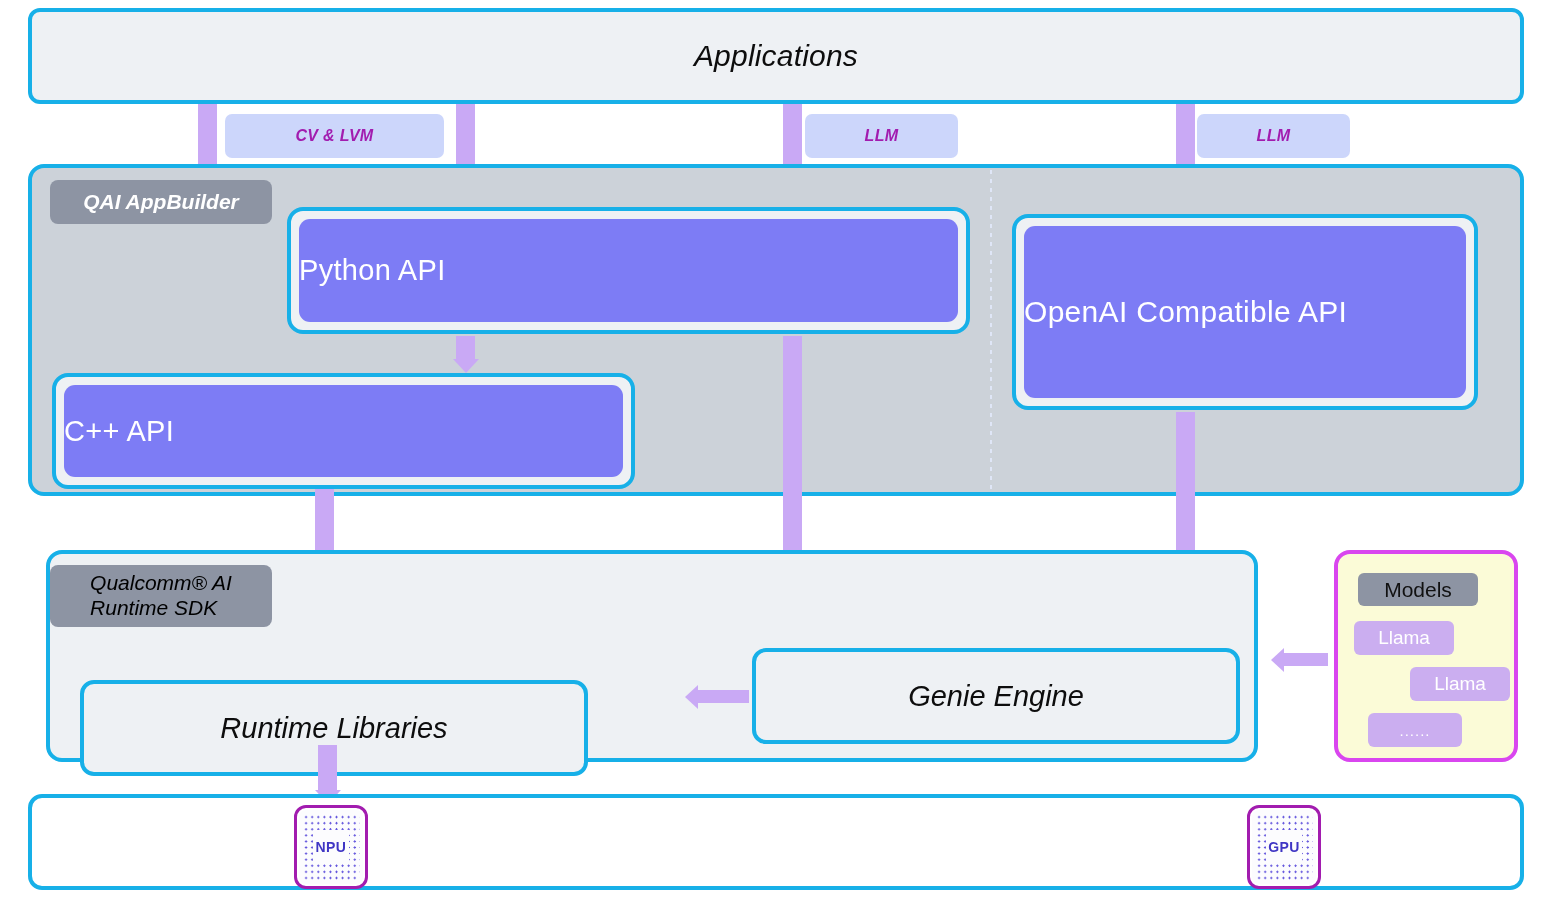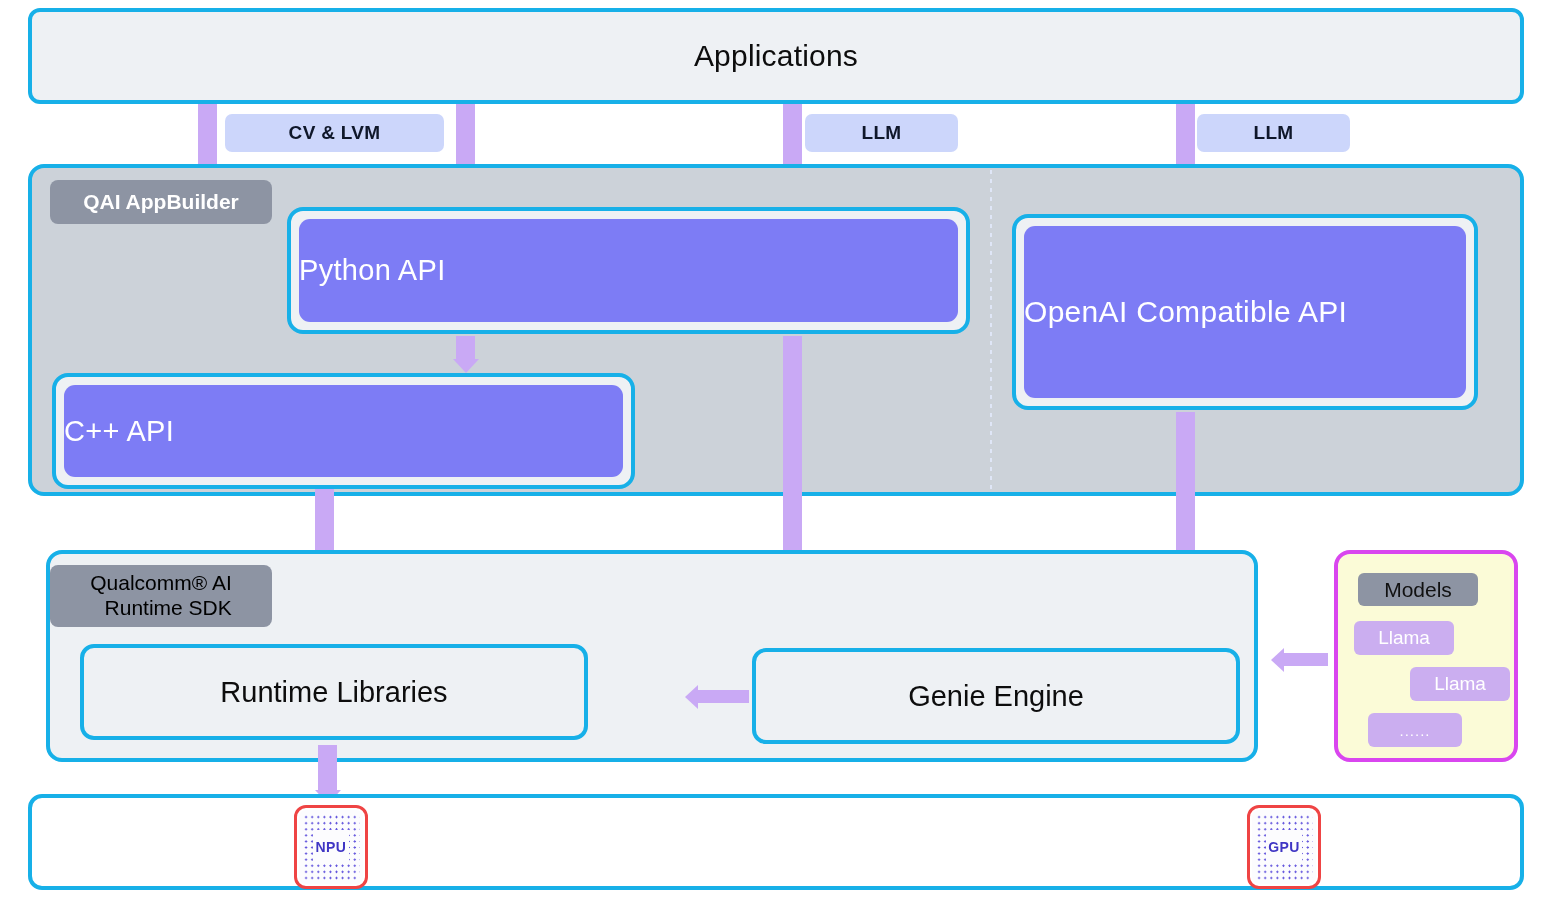--- a/index.html
+++ b/index.html
@@ -25,41 +25,42 @@
   .cyan-box {
     border: 4px solid #17b0e8;
     border-radius: 14px;
     background: #eef1f4;
   }
 
   .center {
     display: flex;
     align-items: center;
     justify-content: center;
-    text-align: right;
+    text-align: left;
+    font-style: italic;
   }
 
   
   #applications {
     left: 28px; top: 8px; width: 1496px; height: 96px;
     border-radius: 12px;
   }
   #applications .label {
     font-size: 30px;
     color: #0d0d0d;
     letter-spacing: 0.2px;
   }
 
   
   .proto-badge {
-    height: 38px;
+    height: 44px;
     background: #ccd6fb;
     border-radius: 7px;
-    color: #0f172a;
-    font-size: 19px;
+    color: #a21caf;
+    font-size: 16px;
     font-weight: bold;
     letter-spacing: 0.3px;
   }
   #badge-cvlvm { left: 225px; top: 114px; width: 219px; }
   #badge-llm-1 { left: 805px; top: 114px; width: 153px; }
   #badge-llm-2 { left: 1197px; top: 114px; width: 153px; }
 
   
   #appbuilder {
     left: 28px; top: 164px; width: 1496px; height: 332px;
@@ -124,21 +125,21 @@
 
   .plain-box {
     border: 4px solid #17b0e8;
     border-radius: 14px;
     background: #eef1f4;
   }
   .plain-box span {
     font-size: 29px;
     color: #0d0d0d;
   }
-  #runtime-libraries { left: 80px; top: 644px; width: 508px; height: 96px; }
+  #runtime-libraries { left: 80px; top: 680px; width: 508px; height: 96px; }
   #genie-engine      { left: 752px; top: 648px; width: 488px; height: 96px; }
 
   
   #models-panel {
     left: 1334px; top: 550px; width: 184px; height: 212px;
     background: #fbfbd7;
     border: 4px solid #d946ef;
     border-radius: 16px;
   }
   #models-title {
@@ -166,21 +167,21 @@
   
   #hardware-bar {
     left: 28px; top: 794px; width: 1496px; height: 96px;
     background: #ffffff;
     border-radius: 14px;
   }
 
   .chip-icon {
     position: absolute;
     width: 68px; height: 78px;
-    border: 3px solid #ef4444;
+    border: 3px solid #a21caf;
     border-radius: 12px;
     background: #fcfcfe;
     box-shadow: inset 0 0 0 2px #ffffff;
   }
   .chip-icon .grid {
     position: absolute;
     left: 5px; top: 5px; right: 5px; bottom: 5px;
     border-radius: 7px;
     background-image:
       radial-gradient(#5b4ddb 0.9px, transparent 1.1px);

